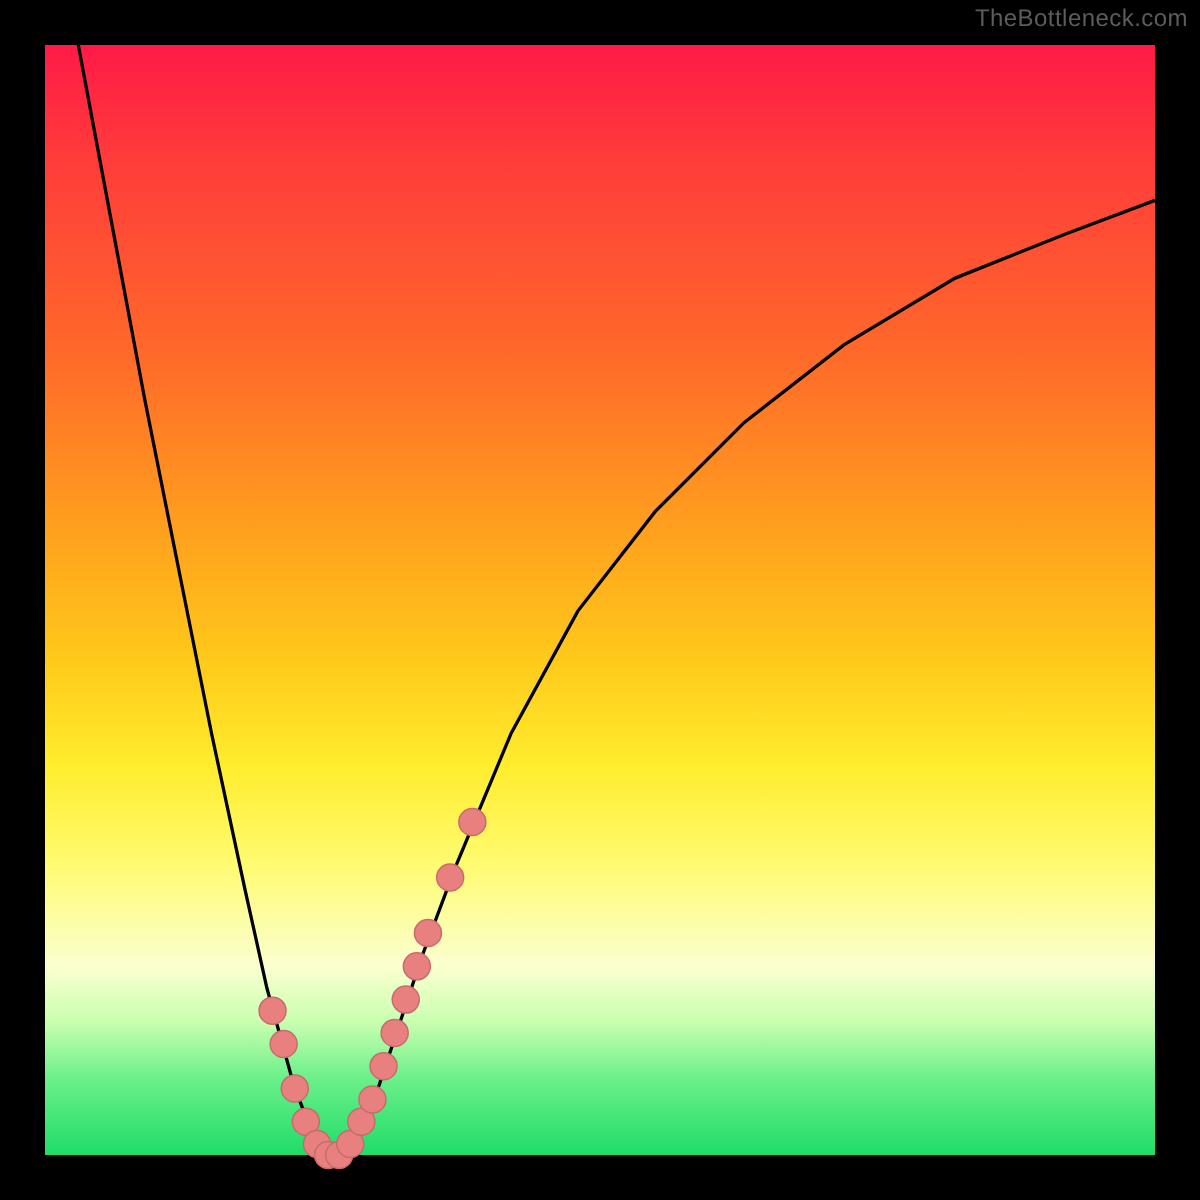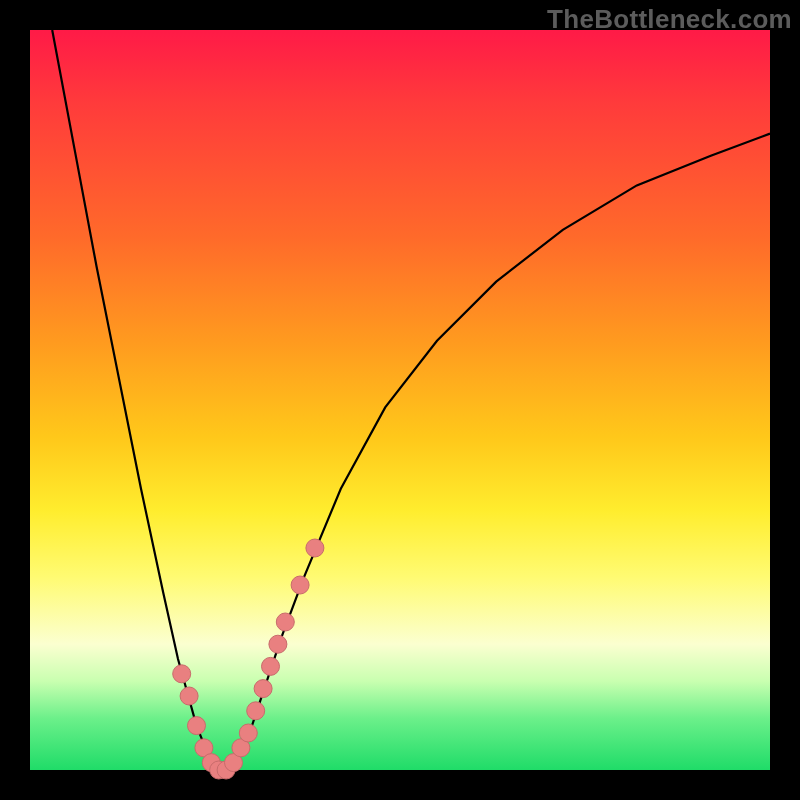--- a/index.html
+++ b/index.html
@@ -44,22 +44,22 @@
     top: 0;
     width: 740px;
     height: 740px;
     overflow: visible;
   }
   .watermark {
     position: absolute;
     top: 4px;
     right: 8px;
     color: #5c5c5c;
-    font-size: 26px;
-    font-weight: 700;
+    font-size: 16px;
+    font-weight: 400;
     letter-spacing: 0.3px;
     user-select: none;
   }
 </style>
 </head>
 <body>
 
 <div class="frame">
 
   <div class="watermark">TheBottleneck.com</div>

